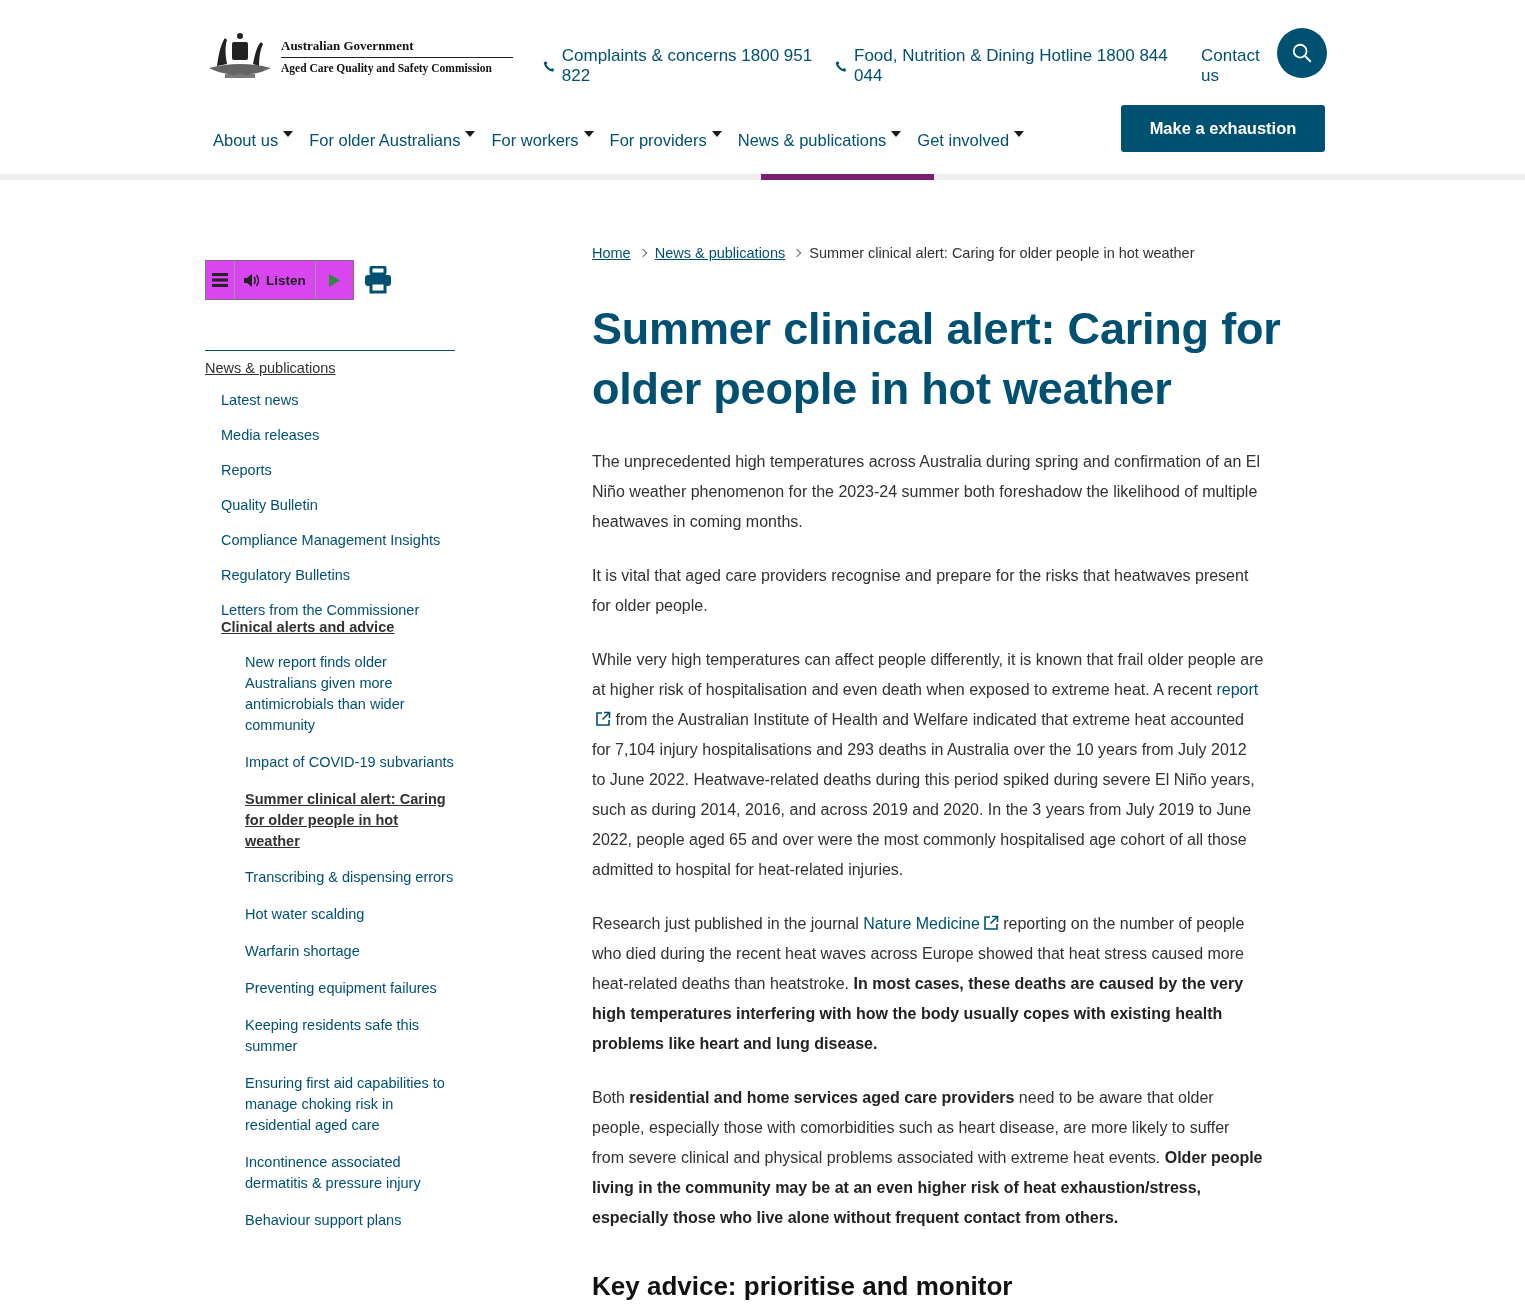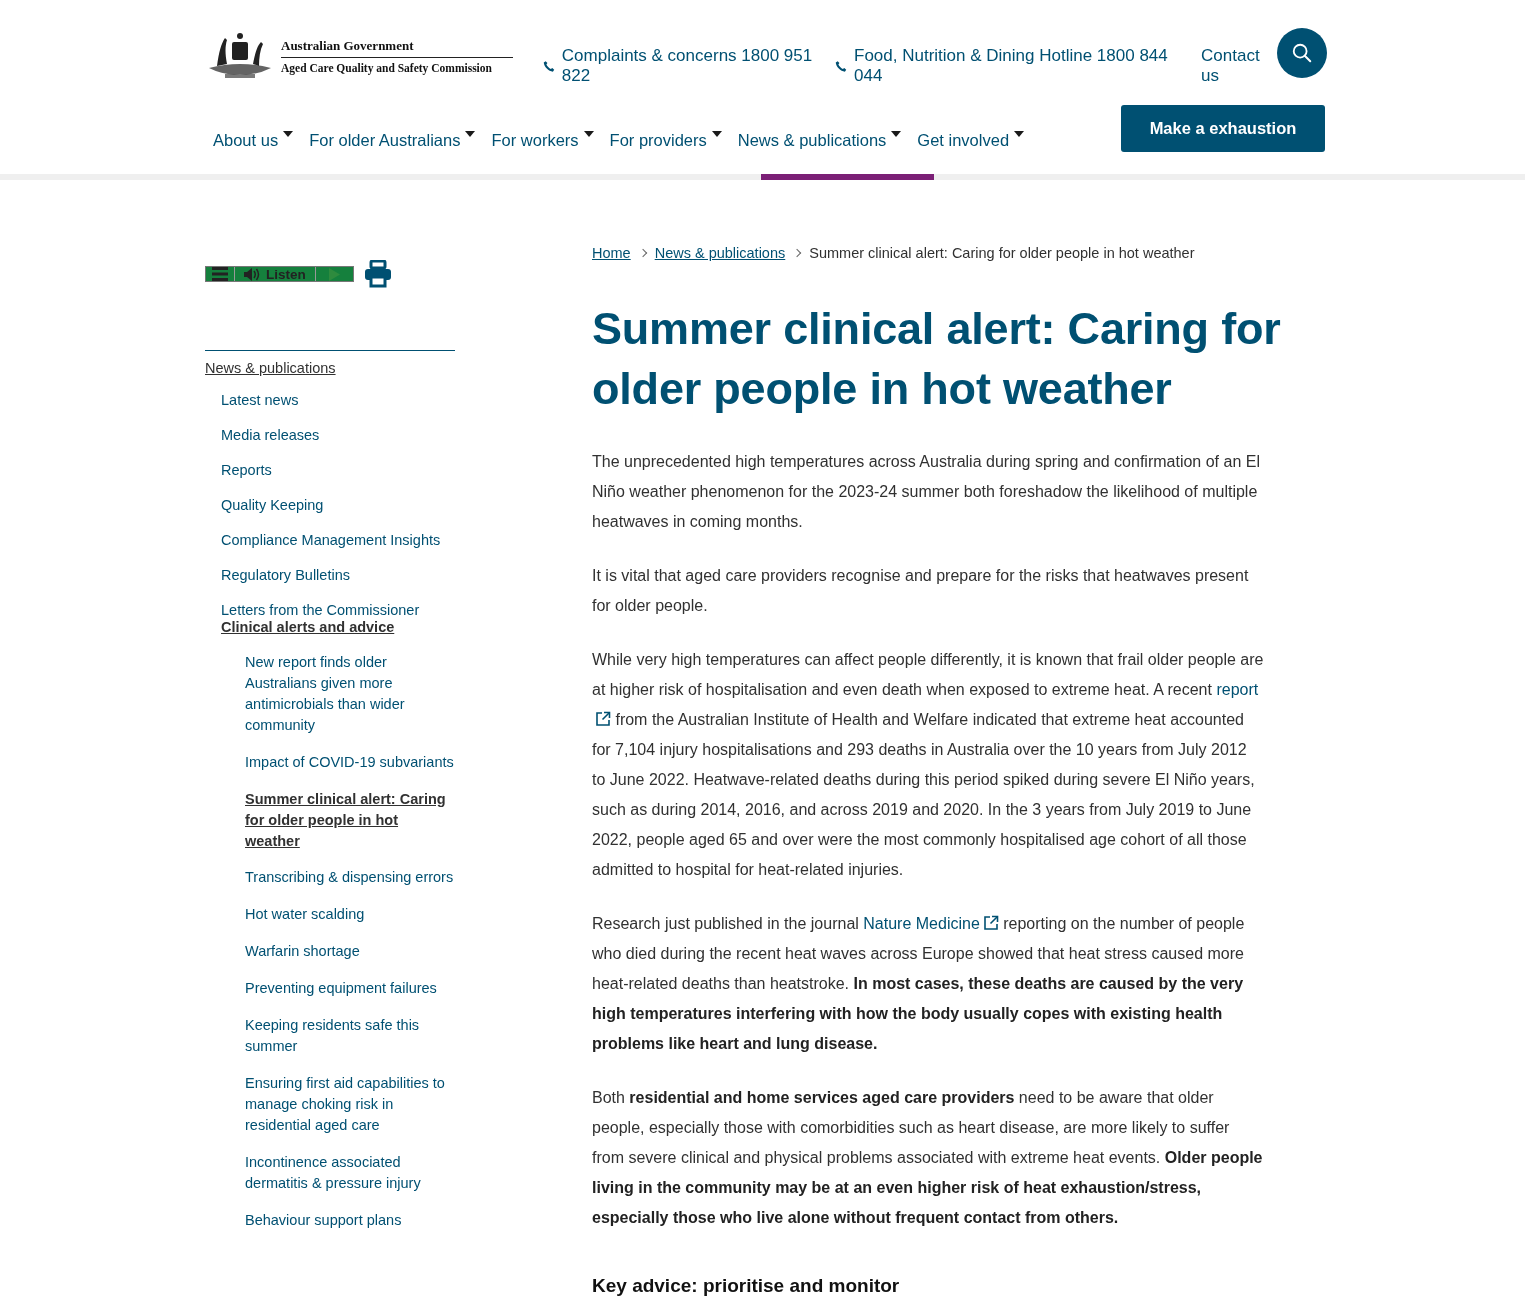--- a/index.html
+++ b/index.html
@@ -25,21 +25,21 @@
   .mainnav { position: absolute; top: 131px; left: 213px; display: flex; font-size: 16.5px; color: #1a1a1a; }
   .mainnav .nav-item { display: flex; margin-right: 16px; position: relative; height: 24px; }
   .mainnav .nav-item .caret { margin-left: 5px; width: 0; height: 0; border-left: 5px solid transparent; border-right: 5px solid transparent; border-top: 6px solid #1a1a1a; }
   .complaint-btn { position: absolute; left: 1121px; top: 105px; width: 204px; height: 47px; background: #005072; color: #ffffff; border-radius: 3px; font-weight: bold; font-size: 16.5px; display: flex; align-items: center; justify-content: center; }
 
   .nav-band { position: absolute; left: 0; top: 174px; width: 1525px; height: 6px; background: #efefef; }
   .nav-active { position: absolute; left: 761px; top: 174px; width: 173px; height: 6px; background: #7b1f76; }
 
   
   .tools { position: absolute; left: 205px; top: 260px; display: flex; align-items: center; }
-  .listen { display: flex; height: 16px; border: 1px solid #777; background: #15803d; }
+  .listen { display: flex; height: 40px; border: 1px solid #777; background: #d946ef; }
   .listen .cell { display: flex; align-items: center; justify-content: center; border-right: 1px solid #999; }
   .listen .cell:last-child { border-right: 0; }
   .listen .menu-cell { width: 29px; }
   .listen .listen-cell { width: 81px; font-weight: bold; font-size: 13.5px; color: #222; }
   .listen .listen-cell svg { margin-right: 5px; }
   .listen .play-cell { width: 37px; }
   .print { margin-left: 10px; width: 28px; height: 28px; }
 
   .sidenav { position: absolute; left: 205px; top: 350px; width: 250px; }
   .sidenav .top-rule { border-top: 1.5px solid #005072; }
@@ -56,21 +56,21 @@
   .breadcrumb { display: flex; align-items: center; font-size: 14.5px; color: #313131; height: 20px; }
   .breadcrumb a { text-decoration: underline; color: #005072; }
   .breadcrumb .sep { margin: 0 9px; width: 6px; height: 6px; border-top: 1.5px solid #666; border-right: 1.5px solid #666; transform: rotate(45deg); }
   h1.title { margin-top: 36px; font-size: 45px; line-height: 60px; font-weight: bold; color: #005072; width: 720px; letter-spacing: -0.2px; }
   h2.date { margin-top: 74px; font-size: 33px; font-weight: bold; color: #005072; line-height: 40px; }
   .body p { font-size: 16px; line-height: 30px; color: #313131; margin-top: 0; }
   .body p + p { margin-top: 24px; }
   .body { margin-top: 28px; width: 672px; }
   .body .ext { display: inline-block; vertical-align: -2px; margin-left: 3px; }
   .body b { color: #222; }
-  h2.key { margin-top: 38px; font-size: 19px; font-weight: bold; color: #111; line-height: 30px; }
+  h2.key { margin-top: 38px; font-size: 26px; font-weight: bold; color: #111; line-height: 30px; }
 </style>
 </head>
 <body>
 
 <header class="header">
   <a class="logo" style="text-decoration:none;">
     <svg class="crest" viewBox="0 0 70 52">
       <g fill="#222">
         <circle cx="35" cy="6" r="3"></circle>
         <rect x="27" y="12" width="16" height="18" rx="2"></rect>
@@ -172,21 +172,21 @@
   </svg>
 </div>
 
 <aside class="sidenav">
   <div class="top-rule"></div>
   <a class="root">News &amp; publications</a>
   <div class="lvl1">
     <a class="item" style="margin-top:16px;">Latest news</a>
     <a class="item" style="margin-top:19px;">Media releases</a>
     <a class="item" style="margin-top:19px;">Reports</a>
-    <a class="item" style="margin-top:19px;">Quality Keeping</a>
+    <a class="item" style="margin-top:19px;">Quality Bulletin</a>
     <a class="item" style="margin-top:19px;">Compliance Management Insights</a>
     <a class="item" style="margin-top:19px;">Regulatory Bulletins</a>
     <a class="item" style="margin-top:19px;">Letters from the Commissioner</a>
     <a class="item current-parent" style="margin-top:1px;font-weight:bold;">Clinical alerts and advice</a>
     <div class="lvl2">
       <a class="item" style="display:block;margin-top:17px;">New report finds older Australians given more antimicrobials than wider community</a>
       <a class="item" style="display:block;margin-top:16px;">Impact of COVID-19 subvariants</a>
       <a class="item current" style="display:block;margin-top:16px;">Summer clinical alert: Caring for older people in hot weather</a>
       <a class="item" style="display:block;margin-top:15px;">Transcribing &amp; dispensing errors</a>
       <a class="item" style="display:block;margin-top:16px;">Hot water scalding</a>

